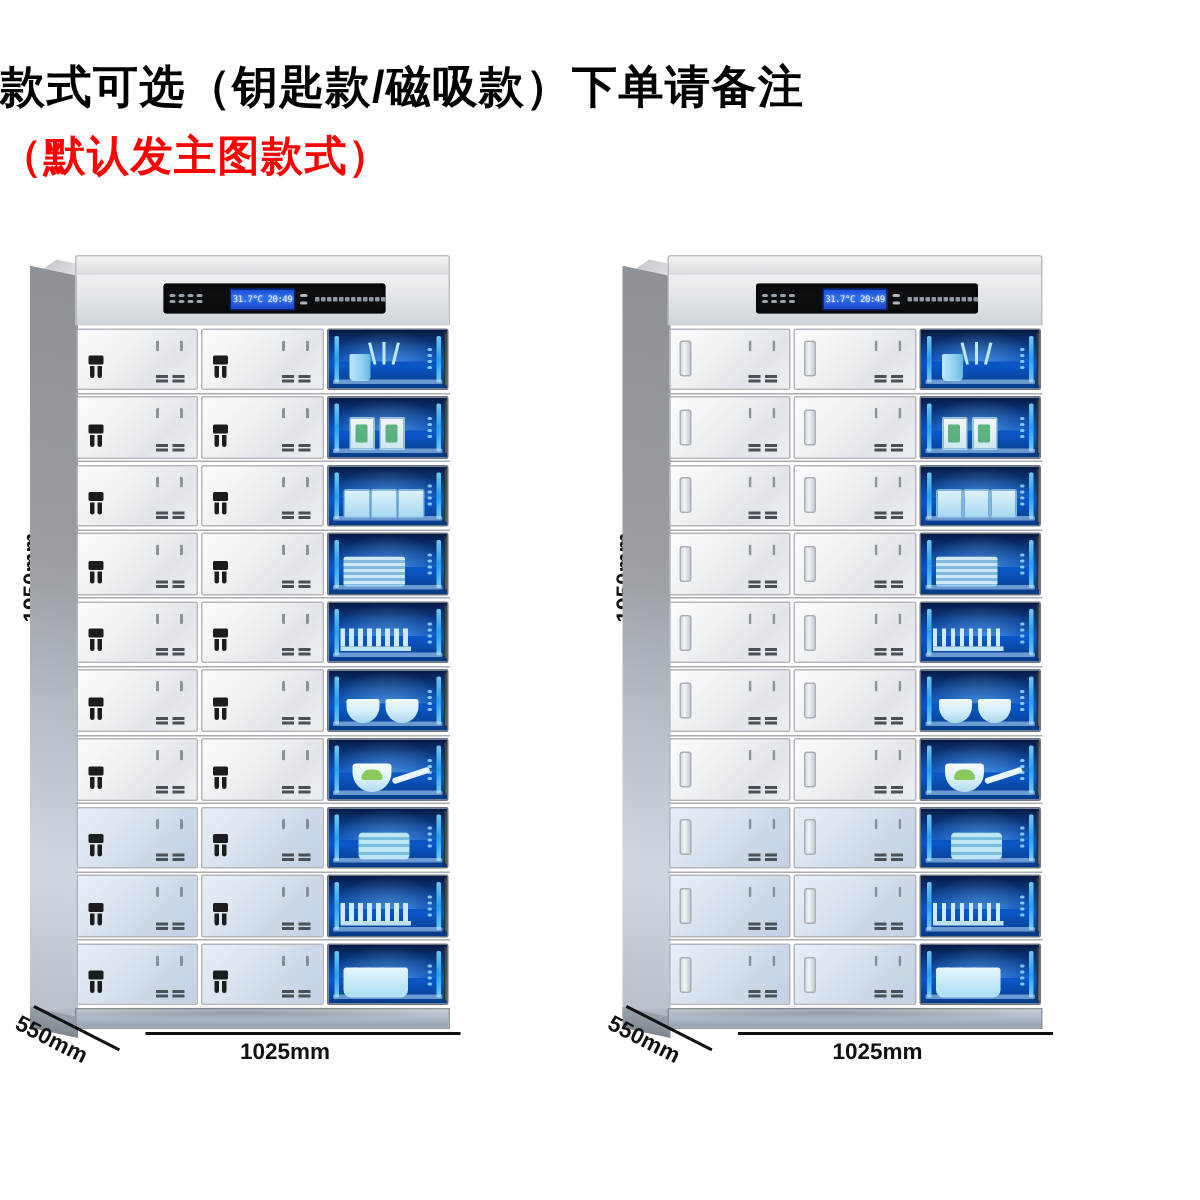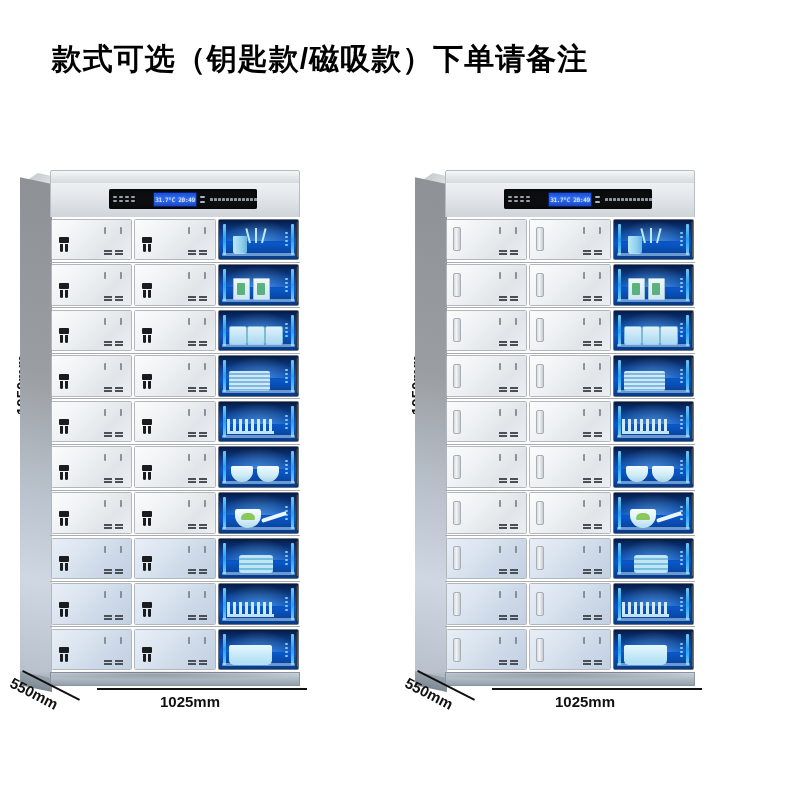--- a/index.html
+++ b/index.html
@@ -1,19 +1,19 @@
 <!DOCTYPE html>
 <html><head>
 <meta charset="utf-8">
 <style>
   html,body{margin:0;padding:0;}
   body{width:800px;height:800px;background:#ffffff;font-family:"Liberation Sans",sans-serif;overflow:hidden;position:relative;}
 
   
-  .header{position:absolute;left:0;top:0;width:640px;text-align:center;}
+  .header{position:absolute;left:0;top:0;width:640px;text-align:left;}
   .hdr-line1{font-size:30px;font-weight:bold;color:#000;letter-spacing:1px;margin-top:42px;line-height:1.1;}
   .hdr-line2{font-size:28px;font-weight:bold;color:#ff0000;letter-spacing:1px;margin-top:14px;line-height:1.1;}
 
   
   .scene{position:absolute;left:0;top:150px;width:800px;height:620px;}
 
   .unit{position:absolute;top:0;width:390px;height:600px;}
   .unit-left{left:5px;}
   .unit-right{left:400px;}
 
@@ -130,20 +130,21 @@
         background:linear-gradient(to bottom,#9aa4ae,#7d8893);transform:skewY(12deg);transform-origin:right top;}
 
   .floor-shadow{position:absolute;left:8px;top:520px;width:292px;height:10px;
         background:radial-gradient(ellipse at 50% 50%,rgba(0,0,0,.22),rgba(0,0,0,0) 70%);}
 </style>
 </head>
 <body>
 
 <div class="header">
   <div class="hdr-line1">款式可选（钥匙款/磁吸款）下单请备注</div>
+  <div class="hdr-line2">（默认发主图款式）</div>
 </div>
 
 <div class="scene">
 
   <div class="unit unit-left">
 
     <div class="dim-v-line" style="left:30px;top:30px;height:505px;"></div>
     <div class="dim-v" style="left:8px;top:205px;">1950mm</div>
 
     <div class="cab">

